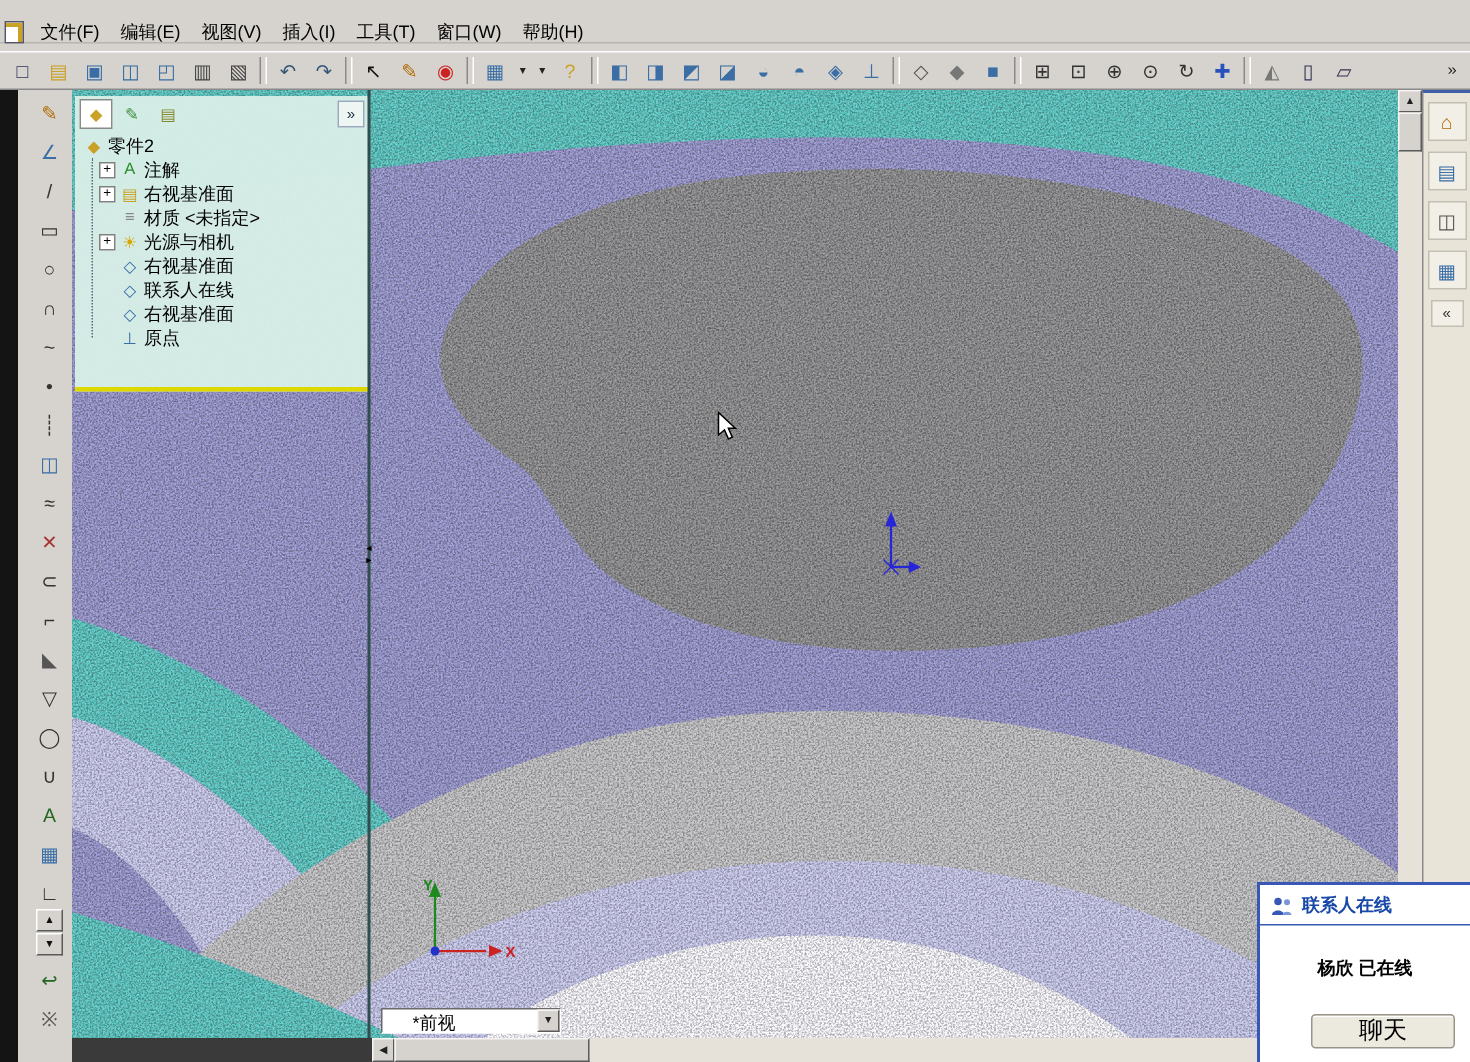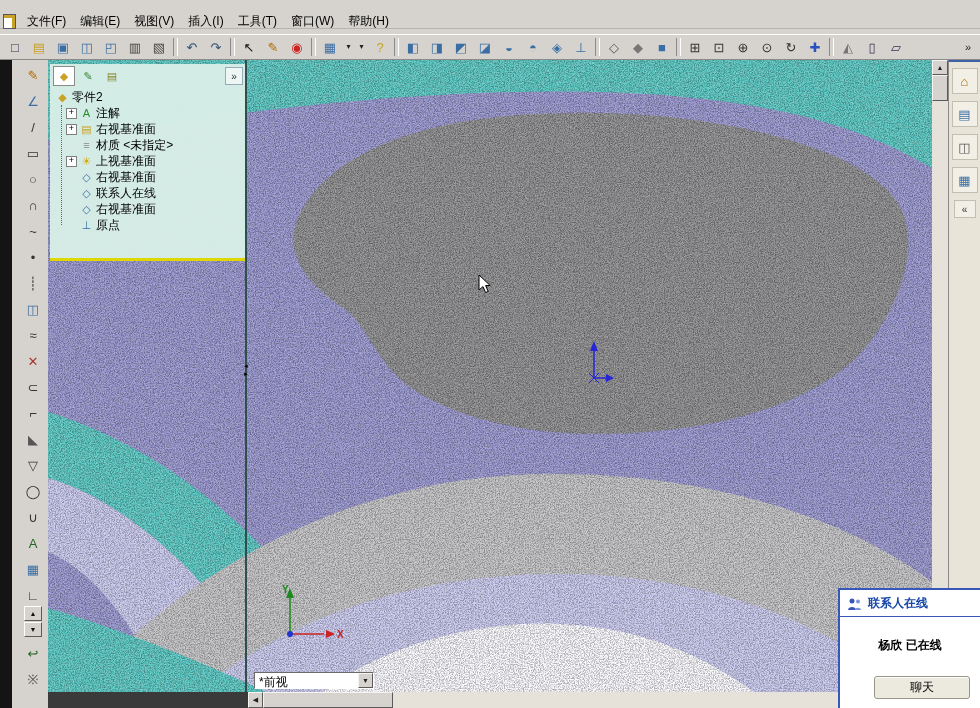--- a/index.html
+++ b/index.html
@@ -90,32 +90,32 @@
   .taskpane{position:absolute;left:948px;top:60px;width:32px;height:648px;background:#e8e4d8;
             border-left:1px solid #8a8a8a;border-top:2px solid #4060a8;box-sizing:border-box;z-index:2;
             display:flex;flex-direction:column;align-items:center;padding-top:6px;gap:7px;}
   .tp-btn{width:24px;height:24px;font-size:13px;color:var(--c,#333);display:flex;align-items:center;
           justify-content:center;border:1px solid #c2beb2;background:#f2efe6;}
   .tp-collapse{width:20px;height:16px;font-size:10px;}
 
   
   .viewcombo{position:absolute;left:254px;top:672px;width:120px;height:17px;background:#fff;z-index:3;
              border:1px solid;border-color:#6a6a6a #fff #fff #6a6a6a;display:flex;align-items:stretch;box-sizing:border-box;}
-  .viewcombo .val{flex:1;padding:1px 4px;font-size:12px;white-space:nowrap;overflow:hidden;}
+  .viewcombo .val{flex:1;padding:1px 4px;font-size:12px;white-space:nowrap;overflow:hidden;margin-left:16px;}
   .viewcombo .drop{width:15px;font-size:7px;flex:none;}
 
   
   .contacts{position:absolute;left:838px;top:588px;width:142px;height:120px;background:#fff;z-index:10;
             border-left:2px solid #3858b8;border-top:2px solid #3858b8;box-sizing:border-box;}
   .contacts-header{display:flex;align-items:center;gap:5px;padding:5px 7px 4px 7px;
                    border-bottom:1px solid #3858b8;}
   .contacts-title{color:#1848a8;font-weight:bold;font-size:12px;}
   .contacts-status{text-align:center;font-weight:bold;font-size:12px;margin-top:20px;}
   .chat-btn{position:absolute;right:10px;bottom:9px;width:94px;height:21px;background:#eceadf;
-            border:1px solid #98948a;border-radius:3px;font-size:12px;display:flex;align-items:center;
+            border:1px solid #98948a;border-radius:3px;font-size:16px;display:flex;align-items:center;
             justify-content:center;box-shadow:inset 0 1px 0 #fff;cursor:default;}
 </style>
 </head>
 <body>
 
 <div id="app">
 
 
   <div class="menubar">
     <span class="mdi-doc"></span>
@@ -379,21 +379,21 @@
 
           <div class="tree-row">
             <span class="expander"></span>
             <span class="tree-icon" style="--c: #888888;">≡</span>
             <span class="tree-label">材质 &lt;未指定&gt;</span>
           </div>
 
           <div class="tree-row">
             <span class="expander">+</span>
             <span class="tree-icon" style="--c: #d8a800;">☀</span>
-            <span class="tree-label">上视基准面</span>
+            <span class="tree-label">光源与相机</span>
           </div>
 
           <div class="tree-row">
             <span class="expander"></span>
             <span class="tree-icon" style="--c: #3a6ea5;">◇</span>
             <span class="tree-label">右视基准面</span>
           </div>
 
           <div class="tree-row">
             <span class="expander"></span>

